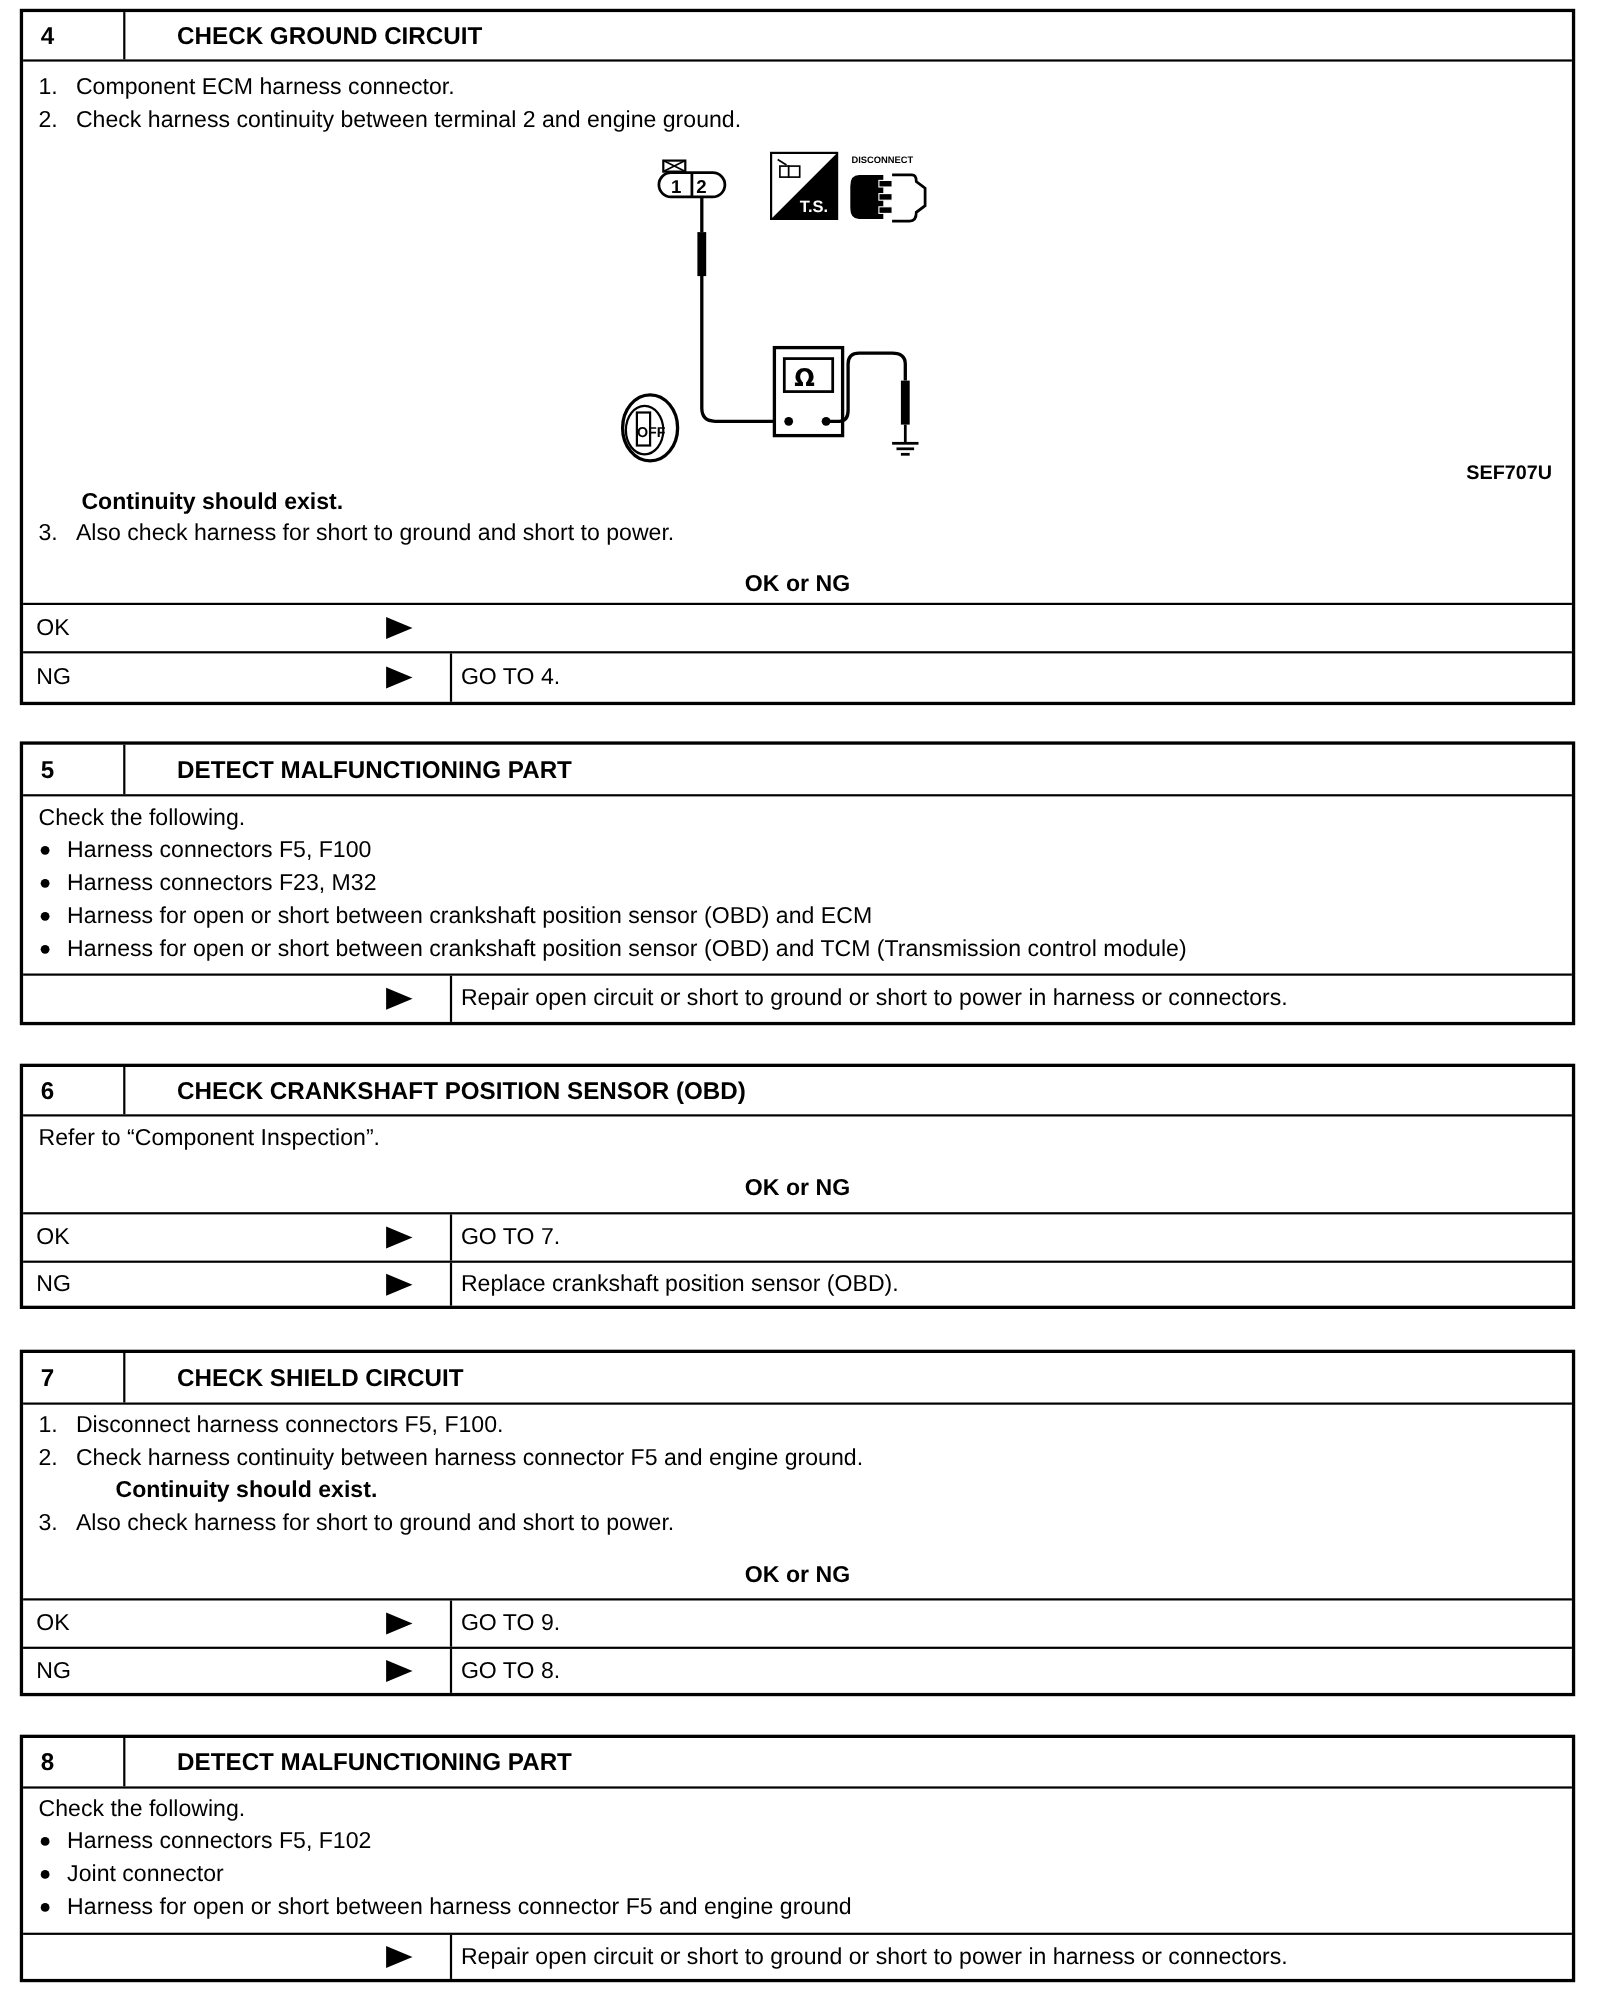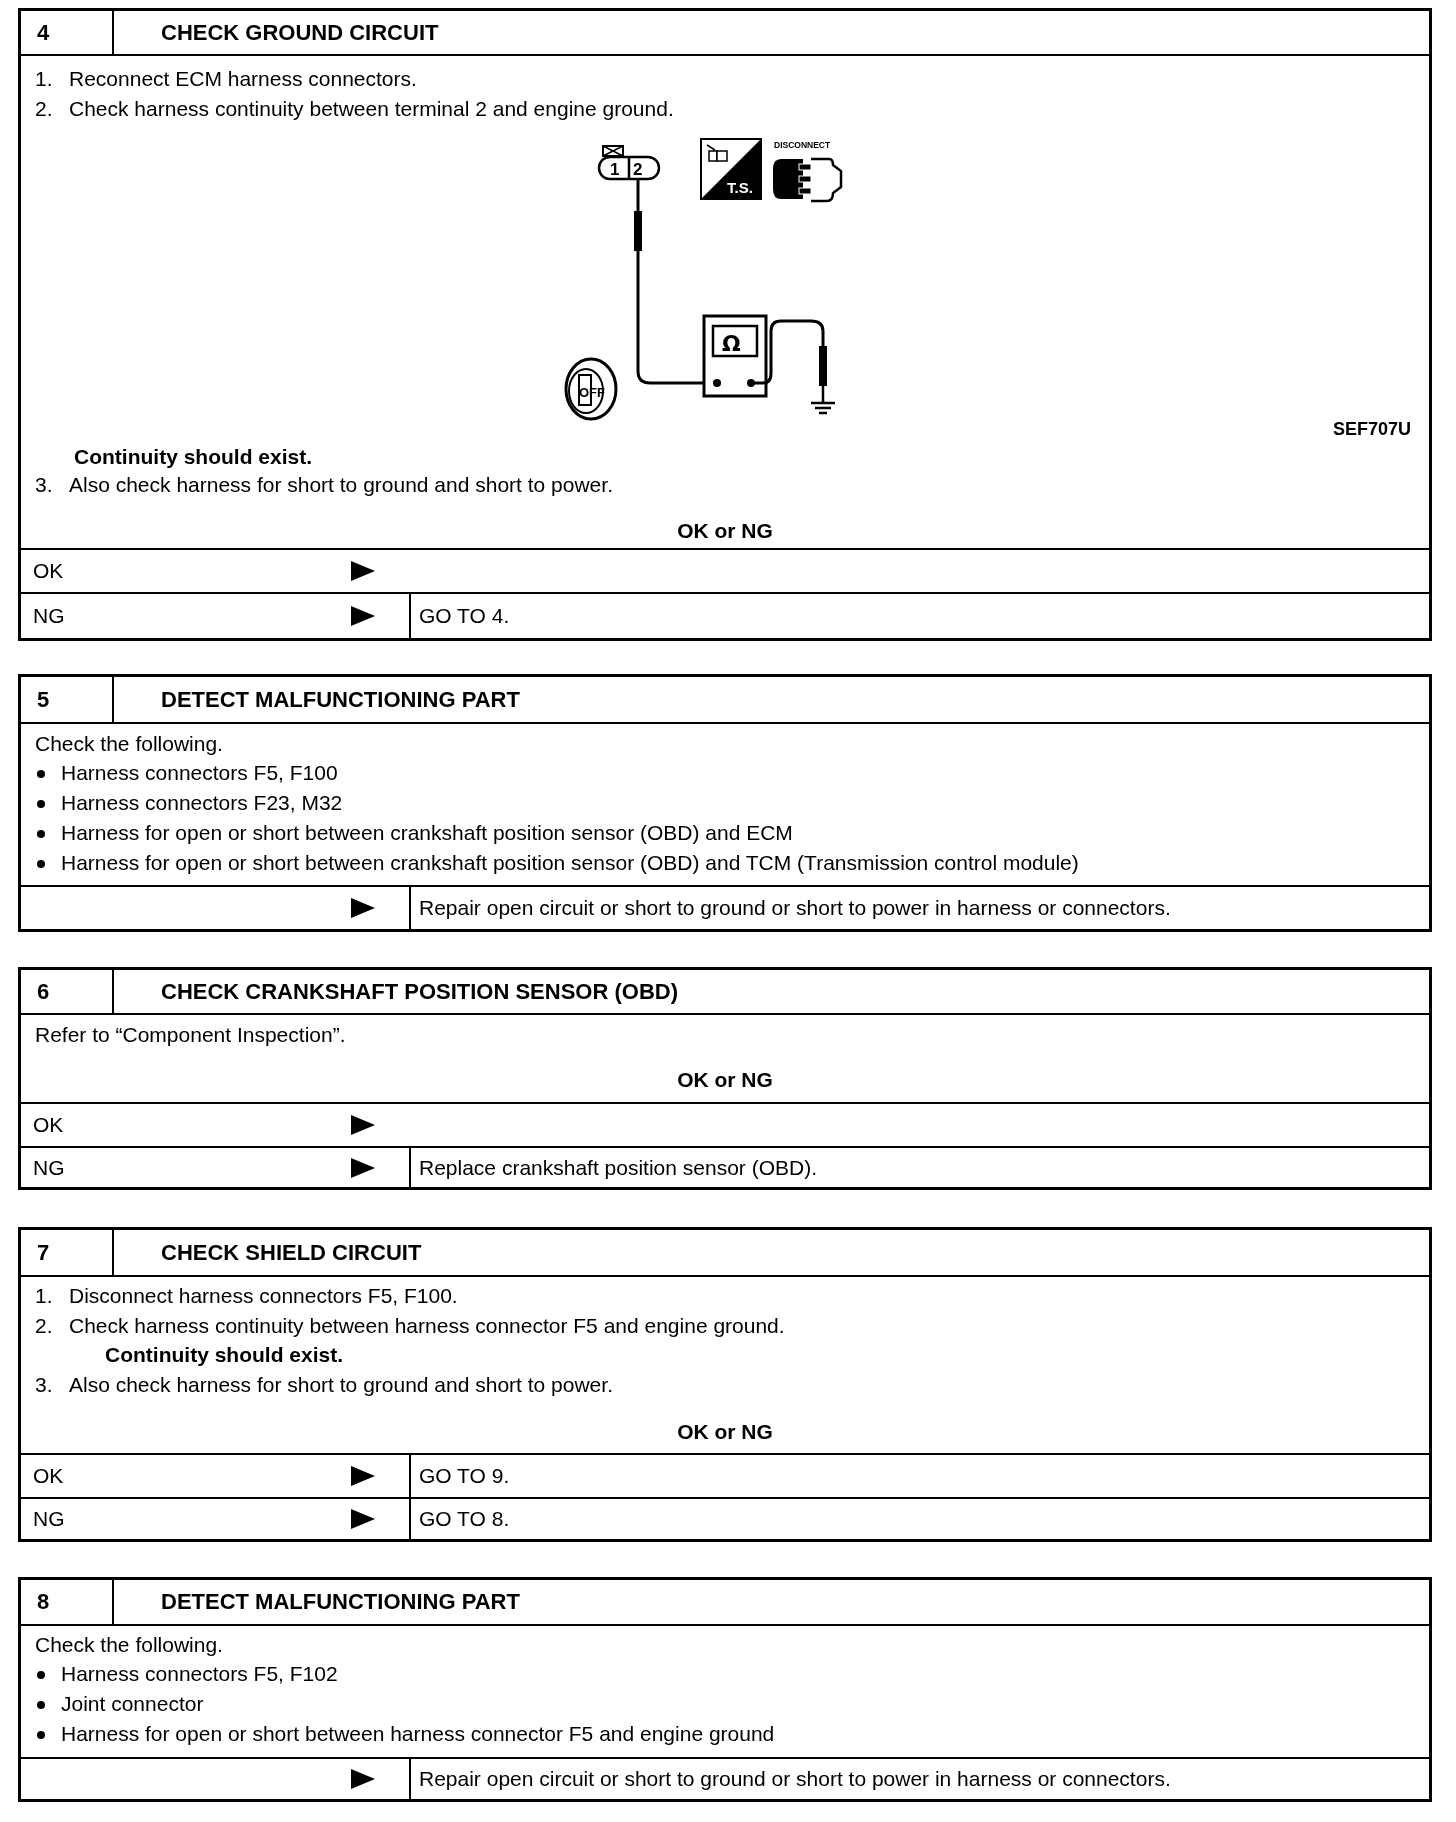--- a/index.html
+++ b/index.html
@@ -66,21 +66,21 @@
   </style>
 </head>
 <body>
 
 <div class="box" style="top:8px; height:633px;">
   <div class="hdr" style="height:45px;">
     <div class="num">4</div>
     <div class="title">CHECK GROUND CIRCUIT</div>
   </div>
   <div class="line" style="top:56px;">
-    <span class="n">1.</span><span>Reconnect ECM harness connectors.</span>
+    <span class="n">1.</span><span>Component ECM harness connector.</span>
   </div>
   <div class="line" style="top:86px;">
     <span class="n">2.</span><span>Check harness continuity between terminal 2 and engine ground.</span>
   </div>
 
   <svg style="left:520px; top:120px;" width="320" height="300" viewBox="0 0 320 300">
 
     <g>
       <rect x="62" y="15" width="20" height="10" fill="#fff" stroke="#000" stroke-width="2"></rect>
       <line x1="62" y1="15" x2="82" y2="25" stroke="#000" stroke-width="1.5"></line>
@@ -177,20 +177,21 @@
 <div class="box" style="top:967px; height:223px;">
   <div class="hdr" style="height:45px;">
     <div class="num">6</div>
     <div class="title">CHECK CRANKSHAFT POSITION SENSOR (OBD)</div>
   </div>
   <div class="line" style="top:53px;">Refer to “Component Inspection”.</div>
   <div class="oknG" style="top:98px;">OK or NG</div>
   <div class="row" style="top:132px; height:44px;">
     <div class="lab">OK</div>
     <div class="arrow"></div>
+    <div class="res">GO TO 7.</div>
   </div>
   <div class="row" style="top:176px; height:41px;">
     <div class="lab">NG</div>
     <div class="arrow"></div>
     <div class="res">Replace crankshaft position sensor (OBD).</div>
   </div>
 </div>
 
 <div class="box" style="top:1227px; height:315px;">
   <div class="hdr" style="height:47px;">

